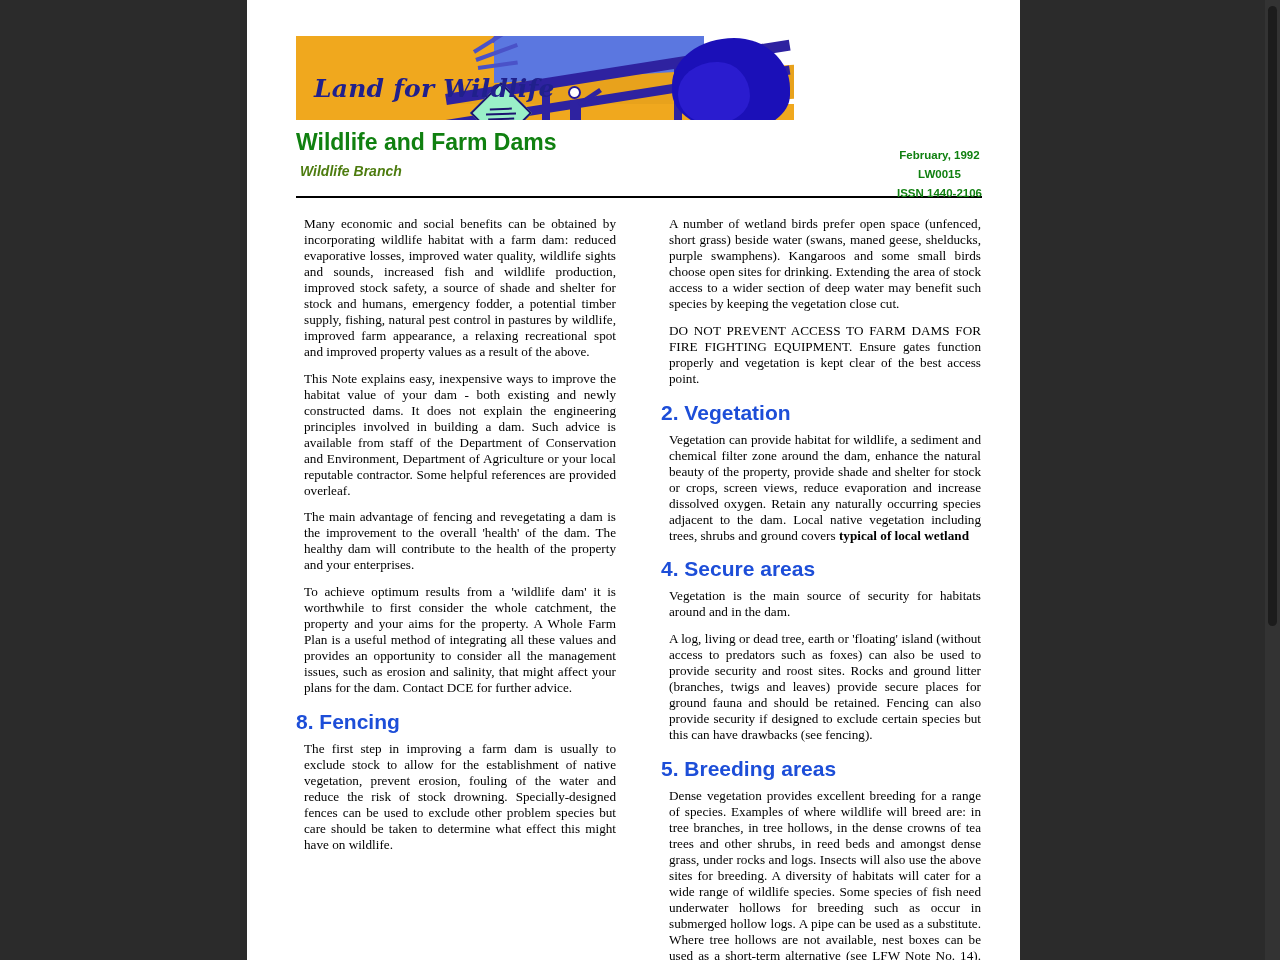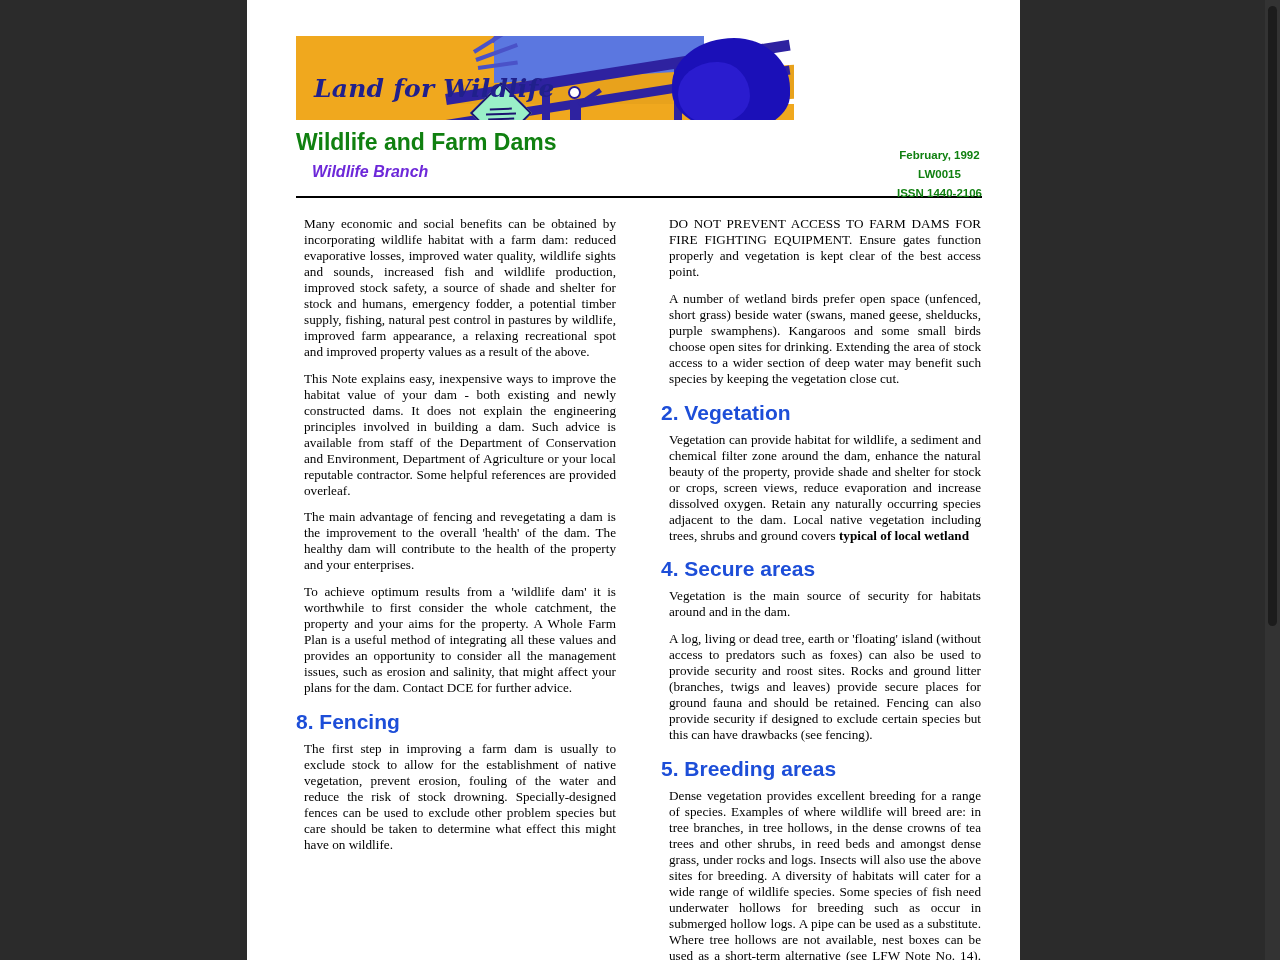--- a/index.html
+++ b/index.html
@@ -207,23 +207,23 @@
     font-size: 23px;
     color: #108010;
     line-height: 1.1;
     margin: 0;
     white-space: nowrap;
   }
   .doc-sub {
     font-family: "Liberation Sans", sans-serif;
     font-weight: bold;
     font-style: italic;
-    font-size: 16px;
-    color: #6d28d9;
-    margin: 8px 0 0 16px;
+    font-size: 14px;
+    color: #4d7c0f;
+    margin: 8px 0 0 4px;
   }
   .meta-line {
     font-family: "Liberation Sans", sans-serif;
     font-weight: bold;
     font-size: 11.5px;
     color: #108010;
     line-height: 1.65;
     white-space: nowrap;
   }
   .hrule {
@@ -342,22 +342,22 @@
           <p class="body">This Note explains easy, inexpensive ways to improve the habitat value of your dam - both existing and newly constructed dams.  It does not explain the engineering principles involved in building a dam.  Such advice is available from staff of the Department of Conservation and Environment, Department of Agriculture or your local reputable contractor.  Some helpful references are provided overleaf.</p>
           <p class="body">The main advantage of fencing and revegetating a dam is the improvement to the overall 'health' of the dam.  The healthy dam will contribute to the health of the property and your enterprises.</p>
           <p class="body">To achieve optimum results from a 'wildlife dam' it is worthwhile to first consider the whole catchment, the property and your aims for the property.  A Whole Farm Plan is a useful method of integrating all these values and provides an opportunity to consider all the management issues, such as erosion and salinity, that might affect your plans for the dam.  Contact DCE for further advice.</p>
 
           <h2 class="section">8. Fencing</h2>
           <p class="body">The first step in improving a farm dam is usually to exclude stock to allow for the establishment of native vegetation, prevent erosion, fouling of the water and reduce the risk of stock drowning.  Specially-designed fences can be used to exclude other problem species but care should be taken to determine what effect this might have on wildlife.</p>
 
         </div>
 
         <div class="col">
+          <p class="body">A number of wetland birds prefer open space (unfenced, short grass) beside water (swans, maned geese, shelducks, purple swamphens).  Kangaroos and some small birds choose open sites for drinking.  Extending the area of stock access to a wider section of deep water may benefit such species by keeping the vegetation close cut.</p>
           <p class="body">DO NOT PREVENT ACCESS TO FARM DAMS FOR FIRE FIGHTING EQUIPMENT.  Ensure gates function properly and vegetation is kept clear of the best access point.</p>
-          <p class="body">A number of wetland birds prefer open space (unfenced, short grass) beside water (swans, maned geese, shelducks, purple swamphens).  Kangaroos and some small birds choose open sites for drinking.  Extending the area of stock access to a wider section of deep water may benefit such species by keeping the vegetation close cut.</p>
 
           <h2 class="section">2. Vegetation</h2>
           <p class="body"><span>Vegetation can provide habitat for wildlife, a sediment and chemical filter zone around the dam, enhance the natural beauty of the property, provide shade and shelter for stock or crops, screen views, reduce evaporation and increase dissolved oxygen.  Retain any naturally occurring species adjacent to the dam.  Local native vegetation including trees, shrubs and ground covers </span><b>typical of local wetland</b></p>
 
           <h2 class="section">4. Secure areas</h2>
           <p class="body">Vegetation is the main source of security for habitats around and in the dam.</p>
           <p class="body">A log, living or dead tree, earth or 'floating' island (without access to predators such as foxes) can also be used to provide security and roost sites.  Rocks and ground litter (branches, twigs and leaves) provide secure places for ground fauna and should be retained.  Fencing can also provide security if designed to exclude certain species but this can have drawbacks (see fencing).</p>
 
           <h2 class="section">5. Breeding areas</h2>
           <p class="body">Dense vegetation provides excellent breeding for a range of species.  Examples of where wildlife will breed are: in tree branches, in tree hollows, in the dense crowns of tea trees and other shrubs, in reed beds and amongst dense grass, under rocks and logs.  Insects will also use the above sites for breeding.  A diversity of habitats will cater for a wide range of wildlife species.  Some species of fish need underwater hollows for breeding such as occur in submerged hollow logs.  A pipe can be used as a substitute. Where tree hollows are not available, nest boxes can be used as a short-term alternative (see LFW Note No. 14). Breeding is linked to security from predators and weather, and food sources.  Tall dense nesting cover (grasses, reeds, etc.) is important for many species.  The resultant growth of pasture following fencing may provide such cover in its simplest and most easily attained form.  Some wetlands are naturally open and can be dominated by large areas of</p>

